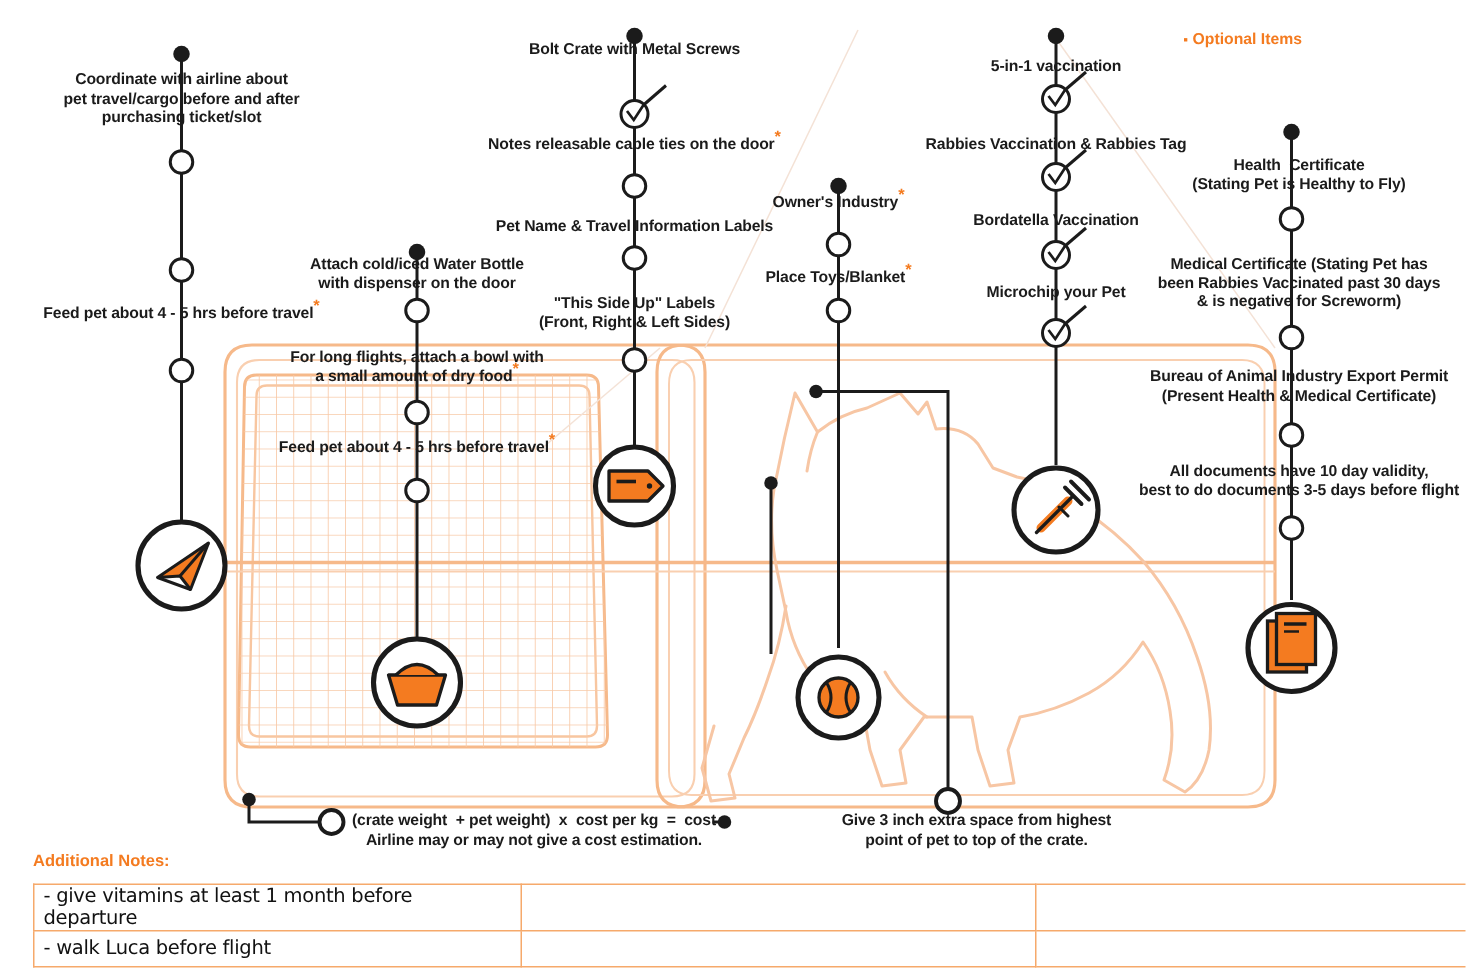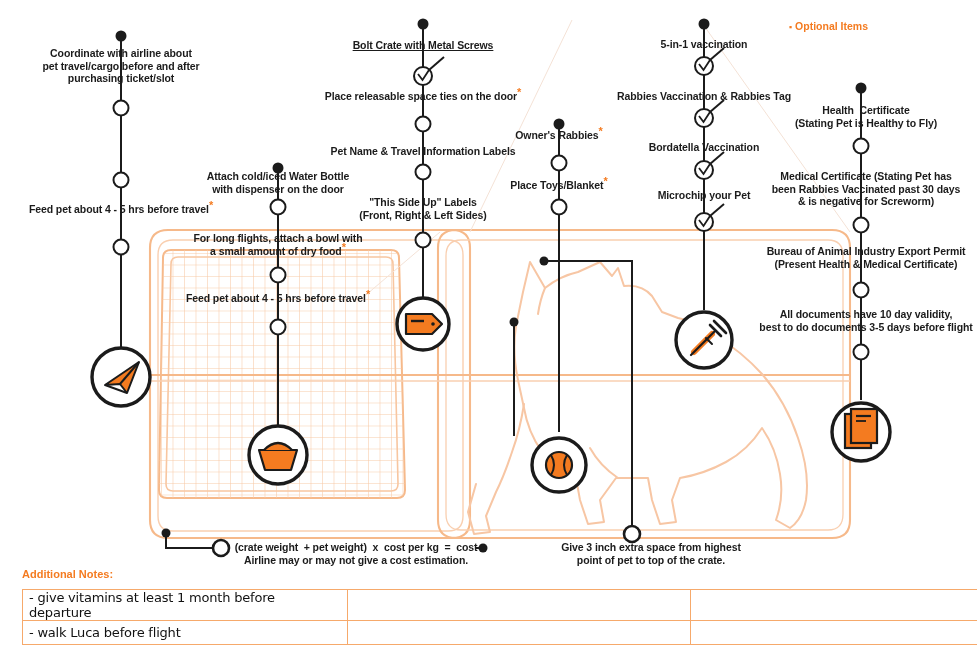--- a/index.html
+++ b/index.html
@@ -259,27 +259,27 @@
 pet travel/cargo before and after
 purchasing ticket/slot</span></div>
     <div class="lbl c" style="left:121px;top:203px;"><span>Feed pet about 4 - 5 hrs before travel</span><span class="opt">*</span></div>
 
     <div class="lbl c" style="left:278px;top:170px;"><span>Attach cold/iced Water Bottle
 with dispenser on the door</span></div>
     <div class="lbl c" style="left:278px;top:232px;"><span>For long flights, attach a bowl with
 a small amount of dry food</span><span class="opt">*</span></div>
     <div class="lbl c" style="left:278px;top:292px;"><span>Feed pet about 4 - 5 hrs before travel</span><span class="opt">*</span></div>
 
-    <div class="lbl c" style="left:423px;top:39px;text-decoration:underline;"><span>Bolt Crate with Metal Screws</span></div>
-    <div class="lbl c" style="left:423px;top:90px;"><span>Place releasable space ties on the door</span><span class="opt">*</span></div>
+    <div class="lbl c" style="left:423px;top:27px;"><span>Bolt Crate with Metal Screws</span></div>
+    <div class="lbl c" style="left:423px;top:90px;"><span>Notes releasable cable ties on the door</span><span class="opt">*</span></div>
     <div class="lbl c" style="left:423px;top:145px;"><span>Pet Name &amp; Travel Information Labels</span></div>
     <div class="lbl c" style="left:423px;top:196px;"><span>"This Side Up" Labels
 (Front, Right &amp; Left Sides)</span></div>
 
-    <div class="lbl c" style="left:559px;top:129px;"><span>Owner's Rabbies</span><span class="opt">*</span></div>
+    <div class="lbl c" style="left:559px;top:129px;"><span>Owner's Industry</span><span class="opt">*</span></div>
     <div class="lbl c" style="left:559px;top:179px;"><span>Place Toys/Blanket</span><span class="opt">*</span></div>
 
     <div class="lbl c" style="left:704px;top:38px;"><span>5-in-1 vaccination</span></div>
     <div class="lbl c" style="left:704px;top:90px;"><span>Rabbies Vaccination &amp; Rabbies Tag</span></div>
     <div class="lbl c" style="left:704px;top:141px;"><span>Bordatella Vaccination</span></div>
     <div class="lbl c" style="left:704px;top:189px;"><span>Microchip your Pet</span></div>
 
     <div class="lbl c" style="left:866px;top:104px;"><span>Health  Certificate
 (Stating Pet is Healthy to Fly)</span></div>
     <div class="lbl c" style="left:866px;top:170px;"><span>Medical Certificate (Stating Pet has

